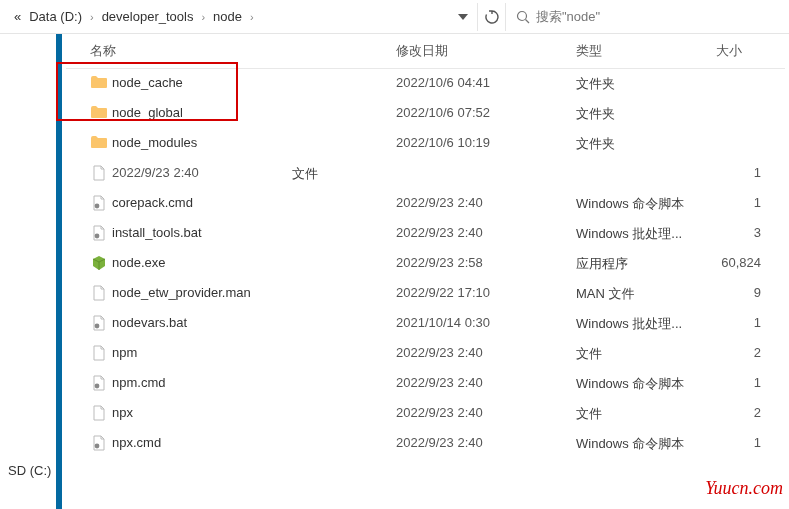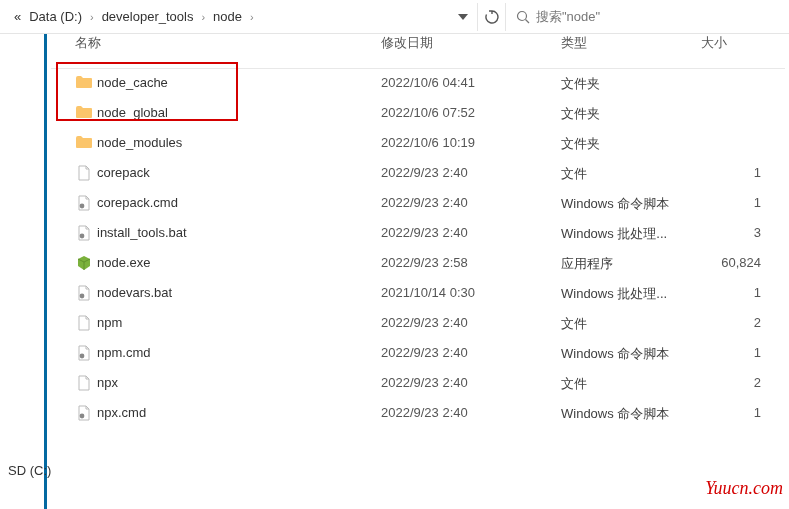--- a/index.html
+++ b/index.html
@@ -11,25 +11,25 @@
     .bc-item { color: #333; padding: 2px 4px; cursor: pointer; }
     .bc-sep { color: #888; padding: 0 4px; font-size: 11px; }
     .bc-ellipsis { color: #333; padding: 2px 4px; }
     .dropdown-btn { width: 28px; height: 28px; display: flex; align-items: center; justify-content: center; cursor: pointer; color: #555; }
     .refresh-btn { width: 28px; height: 28px; display: flex; align-items: center; justify-content: center; cursor: pointer; border-left: 1px solid #e5e5e5; color: #555; }
     .search-box { display: flex; align-items: center; width: 280px; height: 28px; border-left: 1px solid #e5e5e5; padding-left: 10px; color: #777; }
     .search-box svg { margin-right: 6px; }
     
     
     .content { display: flex; height: calc(100% - 34px); }
-    .sidebar { width: 47px; border-right: 3px solid #0369a1; display: flex; flex-direction: column; justify-content: flex-end; padding-bottom: 25px; }
+    .sidebar { width: 62px; border-right: 6px solid #0369a1; display: flex; flex-direction: column; justify-content: flex-end; padding-bottom: 25px; }
     .sidebar-item { padding: 6px 8px; font-size: 13px; color: #333; cursor: pointer; white-space: nowrap; }
     
     .main { flex: 1; overflow: hidden; }
-    .col-headers { display: flex; height: 34px; align-items: flex-start; padding-left: 24px; font-size: 13px; color: #555; }
+    .col-headers { display: flex; height: 34px; align-items: center; padding-left: 24px; font-size: 13px; color: #555; }
     .col-name { width: 310px; padding-left: 4px; }
     .col-date { width: 180px; }
     .col-type { width: 140px; }
     .col-size { flex: 1; }
     .divider { height: 1px; background: #e8e8e8; margin: 0 4px; }
     
     .file-list { padding-top: 6px; }
     .file-row { display: flex; align-items: flex-start; height: 30px; padding-left: 24px; cursor: pointer; position: relative; }
     .icon-cell { width: 26px; display: flex; align-items: center; justify-content: center; }
     .name-cell { width: 284px; color: #333; }
@@ -129,21 +129,20 @@
           <div class="type-cell">文件夹</div>
           <div class="size-cell"></div>
         </div>
         <div class="file-row">
           <div class="icon-cell">
             <svg width="14" height="16" viewBox="0 0 14 16">
               <path class="file-icon-blank" d="M2 1 L9 1 L12 4 L12 15 L2 15 Z"></path>
               <path d="M9 1 L9 4 L12 4" fill="none" stroke="#bbb"></path>
             </svg>
           </div>
-          <div class="name-cell">corepack</div>
           <div class="date-cell">2022/9/23 2:40</div>
           <div class="type-cell">文件</div>
           <div class="size-cell">1</div>
         </div>
         <div class="file-row">
           <div class="icon-cell">
             <svg width="14" height="16" viewBox="0 0 14 16">
               <path class="file-icon-blank" d="M2 1 L9 1 L12 4 L12 15 L2 15 Z"></path>
               <path d="M9 1 L9 4 L12 4" fill="none" stroke="#bbb"></path>
               <circle cx="5" cy="11" r="2.4" class="gear"></circle>
@@ -177,20 +176,32 @@
           <div class="name-cell">node.exe</div>
           <div class="date-cell">2022/9/23 2:58</div>
           <div class="type-cell">应用程序</div>
           <div class="size-cell">60,824</div>
         </div>
         <div class="file-row">
           <div class="icon-cell">
             <svg width="14" height="16" viewBox="0 0 14 16">
               <path class="file-icon-blank" d="M2 1 L9 1 L12 4 L12 15 L2 15 Z"></path>
               <path d="M9 1 L9 4 L12 4" fill="none" stroke="#bbb"></path>
+            </svg>
+          </div>
+          <div class="name-cell">node_etw_provider.man</div>
+          <div class="date-cell">2022/9/22 17:10</div>
+          <div class="type-cell">MAN 文件</div>
+          <div class="size-cell">9</div>
+        </div>
+        <div class="file-row">
+          <div class="icon-cell">
+            <svg width="14" height="16" viewBox="0 0 14 16">
+              <path class="file-icon-blank" d="M2 1 L9 1 L12 4 L12 15 L2 15 Z"></path>
+              <path d="M9 1 L9 4 L12 4" fill="none" stroke="#bbb"></path>
               <circle cx="5" cy="11" r="2.4" class="gear"></circle>
             </svg>
           </div>
           <div class="name-cell">nodevars.bat</div>
           <div class="date-cell">2021/10/14 0:30</div>
           <div class="type-cell">Windows 批处理...</div>
           <div class="size-cell">1</div>
         </div>
         <div class="file-row">
           <div class="icon-cell">

